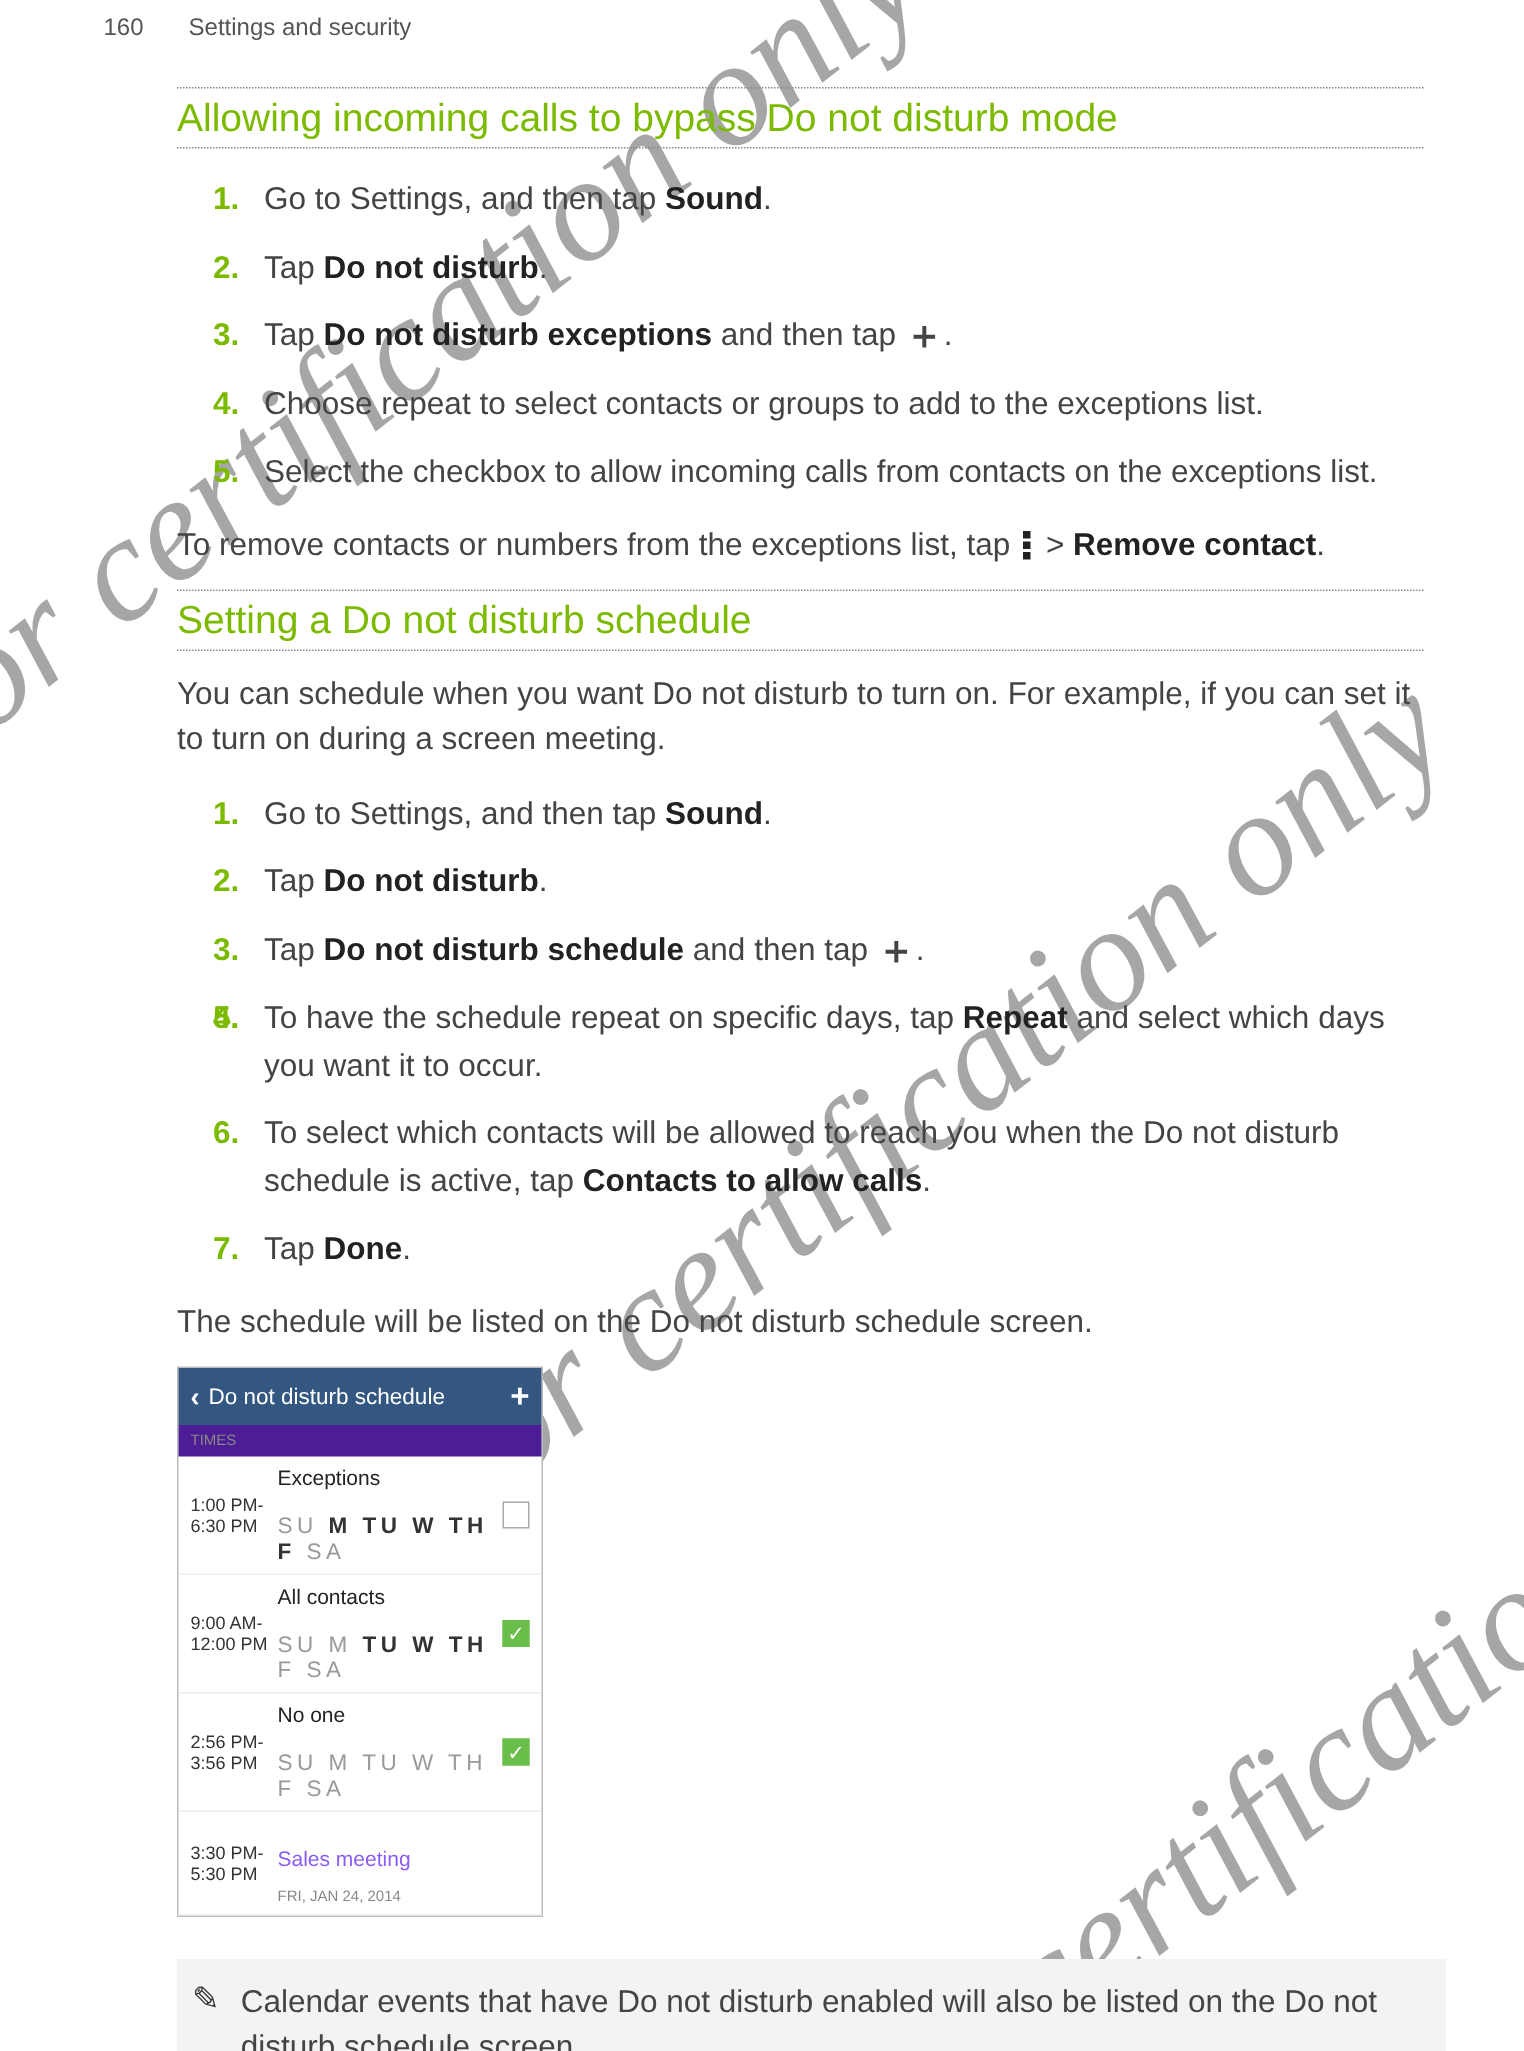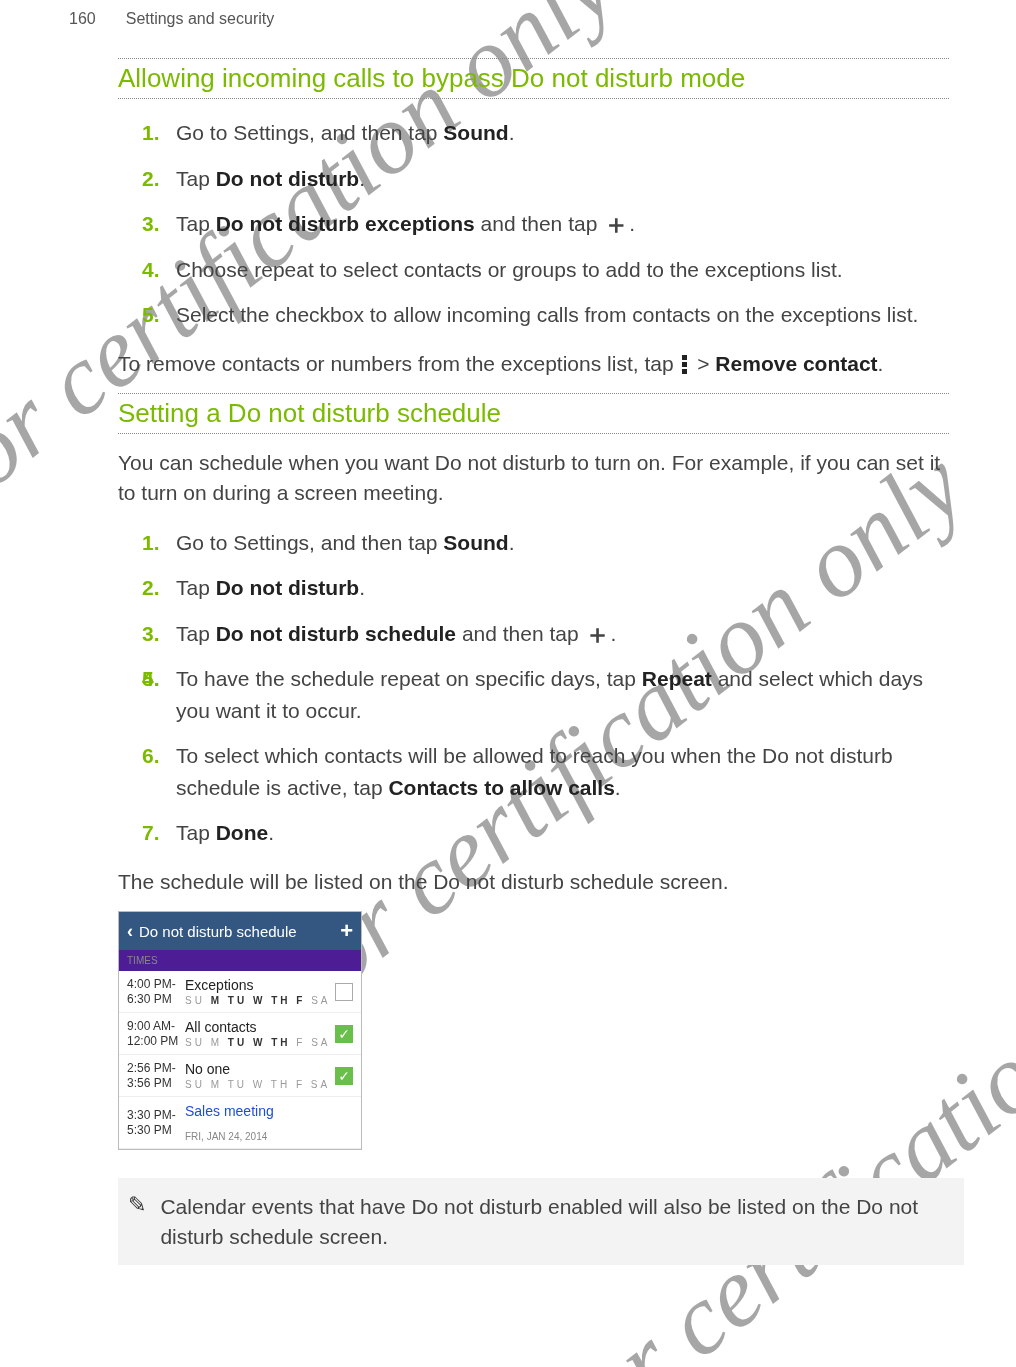--- a/index.html
+++ b/index.html
@@ -152,42 +152,42 @@
       line-height: 1.2;
     }
     .ps-mid {
       flex: 1;
     }
     .ps-name {
       font-size: 14px;
       color: #222;
     }
     .ps-days {
-      font-size: 10px;
+      font-size: 15px;
       color: #999;
       letter-spacing: 3px;
-      margin-top: 2px;
+      margin-top: 16px;
     }
     .ps-days .d-on { color: #333; font-weight: bold; }
     .ps-check {
       width: 18px;
       height: 18px;
       border: 1px solid #aaa;
       display: flex;
       align-items: center;
       justify-content: center;
       font-size: 14px;
       background: #fff;
     }
     .ps-check.checked {
       background: #6abf4b;
       color: #fff;
       border-color: #6abf4b;
     }
-    .ps-blue { color: #1d4ed8; font-size: 14px; }
+    .ps-blue { color: #8b5cf6; font-size: 14px; margin-top: 17px; }
     .ps-sub { color: #888; font-size: 10px; margin-top: 12px; }
     .note-box {
       margin: 28px 52px 0 118px;
       background: #f3f3f3;
       display: flex;
       padding: 14px 16px 14px 10px;
     }
     .note-icon {
       font-size: 22px;
       margin-right: 14px;
@@ -275,21 +275,21 @@
 
   <div class="phone-shot">
     <div class="ps-header">
       <span class="ps-back">‹</span>
       <span>Do not disturb schedule</span>
       <span class="ps-plus">+</span>
     </div>
     <div class="ps-label">TIMES</div>
 
     <div class="ps-row">
-      <div class="ps-time"><span>4:00 PM-</span><br><span>6:30 PM</span></div>
+      <div class="ps-time"><span>1:00 PM-</span><br><span>6:30 PM</span></div>
       <div class="ps-mid">
         <div class="ps-name">Exceptions</div>
         <div class="ps-days"><span>SU</span> <span class="d-on">M</span> <span class="d-on">TU</span> <span class="d-on">W</span> <span class="d-on">TH</span> <span class="d-on">F</span> <span>SA</span></div>
       </div>
       <div class="ps-check"></div>
     </div>
 
     <div class="ps-row">
       <div class="ps-time"><span>9:00 AM-</span><br><span>12:00 PM</span></div>
       <div class="ps-mid">

